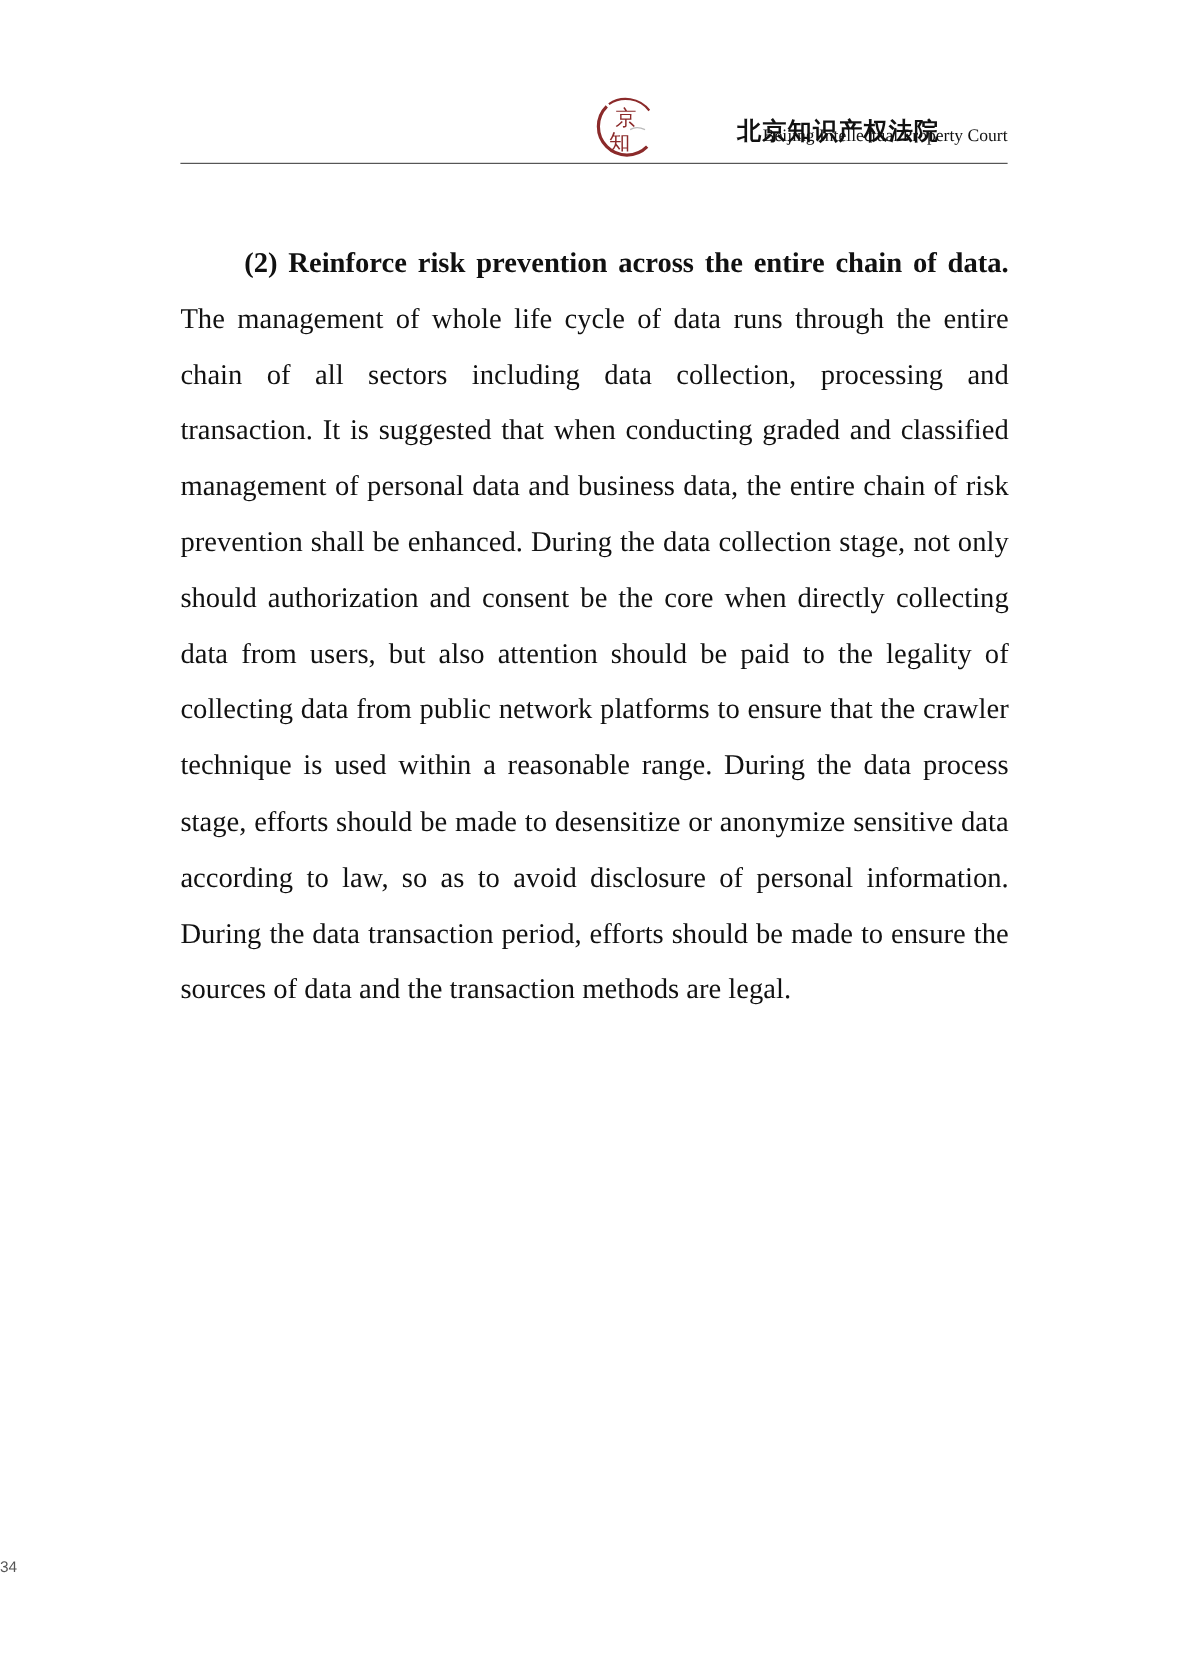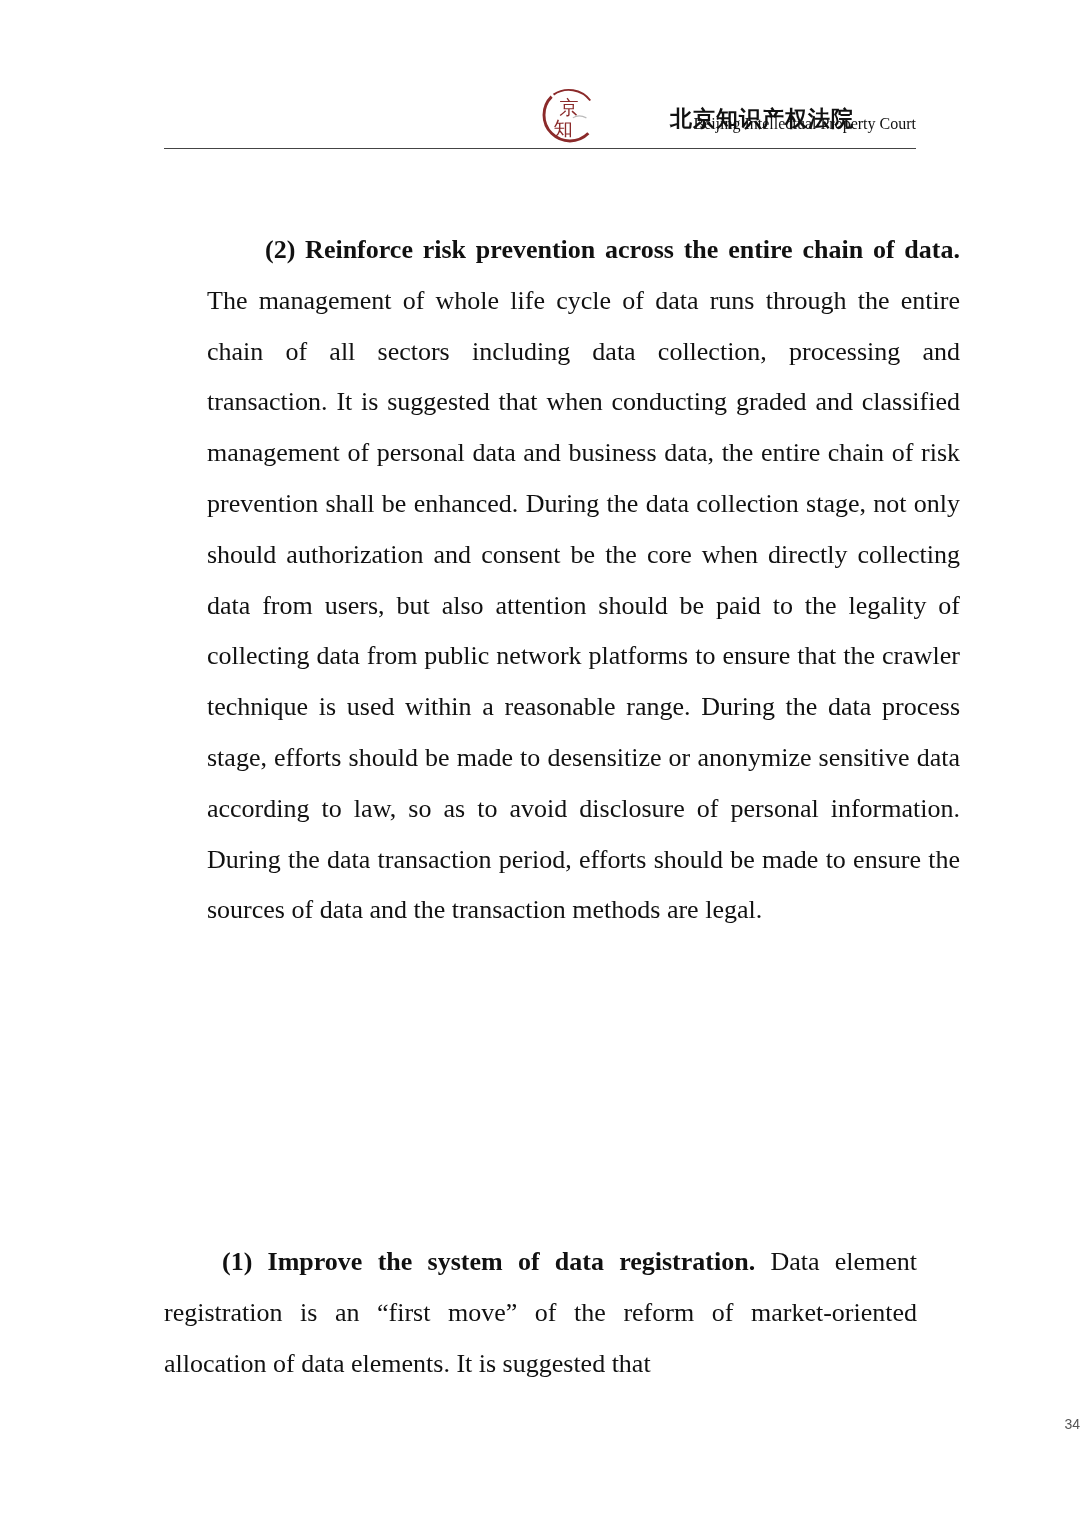--- a/index.html
+++ b/index.html
@@ -7,25 +7,25 @@
   .page { position: absolute; left: 0; top: 0; width: 1080px; height: 1527px; }
 
   .header { position: absolute; left: 164px; top: 78px; width: 752px; height: 70px; border-bottom: 1.5px solid #444; }
   .logo { position: absolute; left: 376px; top: 7px; width: 58px; height: 58px; }
   .cn-title { position: absolute; right: 62px; top: 4px; font-family: "DejaVu Sans", sans-serif; font-weight: bold; font-size: 22px; letter-spacing: 1px; color: #111; margin-top: 22px; }
   .en-title { position: absolute; right: 0; top: 37px; font-family: "Liberation Serif", serif; font-size: 16px; color: #111; }
 
   .body-text { position: absolute; left: 164px; width: 753px; font-family: "Liberation Serif", serif; font-size: 26px; line-height: 50.8px; text-align: justify; }
   .para { margin: 0; text-indent: 58px; }
   .para b { font-weight: bold; }
-  .p1 { top: 225px; margin-left: 43px; }
+  .p1 { top: 214px; }
   .h2 { top: 1098px; font-weight: bold; line-height: 57px; text-align-last: auto; }
   .p2 { top: 1237px; }
 
-  .page-num { position: absolute; left: 0; width: 1080px; top: 1416px; text-align: right; font-family: "Liberation Sans", sans-serif; font-size: 14px; color: #555; }
+  .page-num { position: absolute; left: 0; width: 1080px; top: 1416px; text-align: left; font-family: "Liberation Sans", sans-serif; font-size: 14px; color: #555; }
 </style>
 </head>
 <body>
 
 <div class="page">
 
   <div class="header">
     <svg class="logo" viewBox="0 0 60 60">
       <path d="M12 12 A26 26 0 1 0 50 50" fill="none" stroke="#8b2a2a" stroke-width="3"></path>
       <path d="M14 10 A28 28 0 0 1 52 16" fill="none" stroke="#8b2a2a" stroke-width="2"></path>
@@ -35,18 +35,15 @@
     </svg>
     <div class="cn-title">北京知识产权法院</div>
     <div class="en-title">Beijing Intellectual Property Court</div>
   </div>
 
   <div class="body-text p1">
     <p class="para"><b>(2) Reinforce risk prevention across the entire chain of data.</b><span> The management of whole life cycle of data runs through the entire chain of all sectors including data collection, processing and transaction. It is suggested that when conducting graded and classified management of personal data and business data, the entire chain of risk prevention shall be enhanced. During the data collection stage, not only should authorization and consent be the core when directly collecting data from users, but also attention should be paid to the legality of collecting data from public network platforms to ensure that the crawler technique is used within a reasonable range. During the data process stage, efforts should be made to desensitize or anonymize sensitive data according to law, so as to avoid disclosure of personal information. During the data transaction period, efforts should be made to ensure the sources of data and the transaction methods are legal.</span></p>
   </div>
 
 
-  <div class="body-text p2">
-    <p class="para"><b>(1) Improve the system of data registration.</b><span> Data element registration is an “first move” of the reform of market-oriented allocation of data elements. It is suggested that</span></p>
-  </div>
 
   <div class="page-num">34</div>
 </div>
 
 </body></html>

